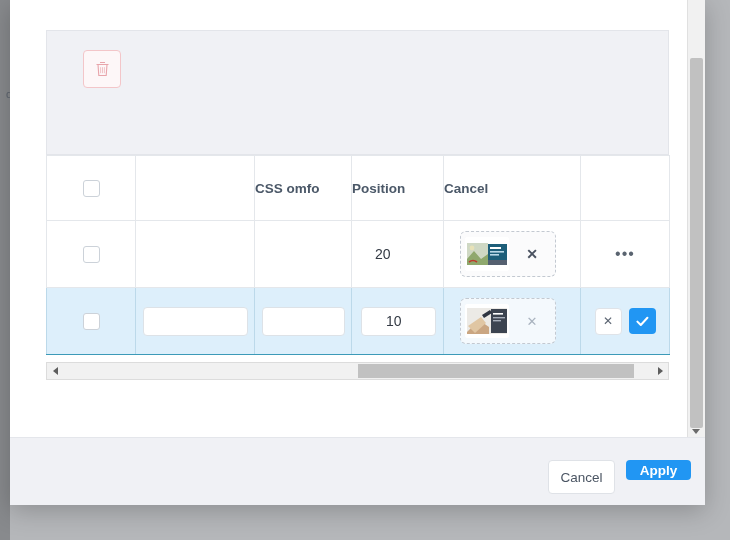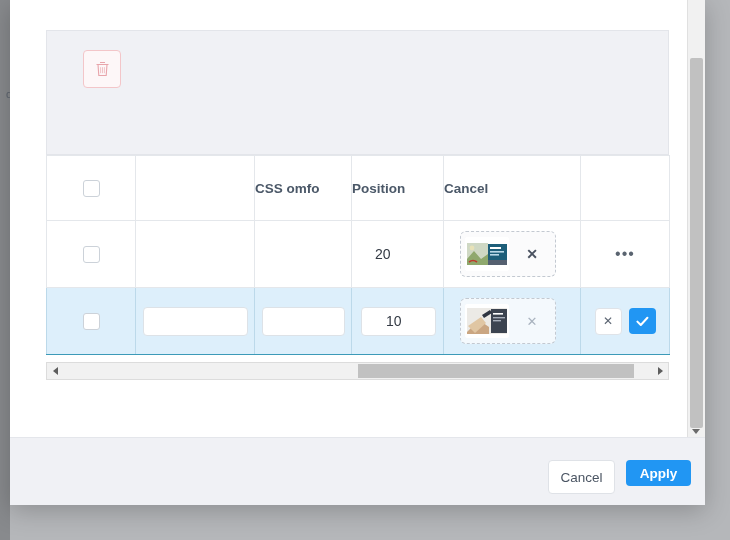--- a/index.html
+++ b/index.html
@@ -372,21 +372,21 @@
     background: #fff;
     font-size: 13.5px;
     color: #4b5563;
     display: flex; align-items: center; justify-content: center;
   }
   .btn-apply {
     position: absolute;
     right: 14px;
     top: 22px;
     width: 65px;
-    height: 26px;
+    height: 20px;
     border-radius: 4px;
     background: #2196f3;
     font-size: 13.5px;
     font-weight: bold;
     color: #ffffff;
     display: flex; align-items: center; justify-content: center;
   }
 </style>
 </head>
 <body>

